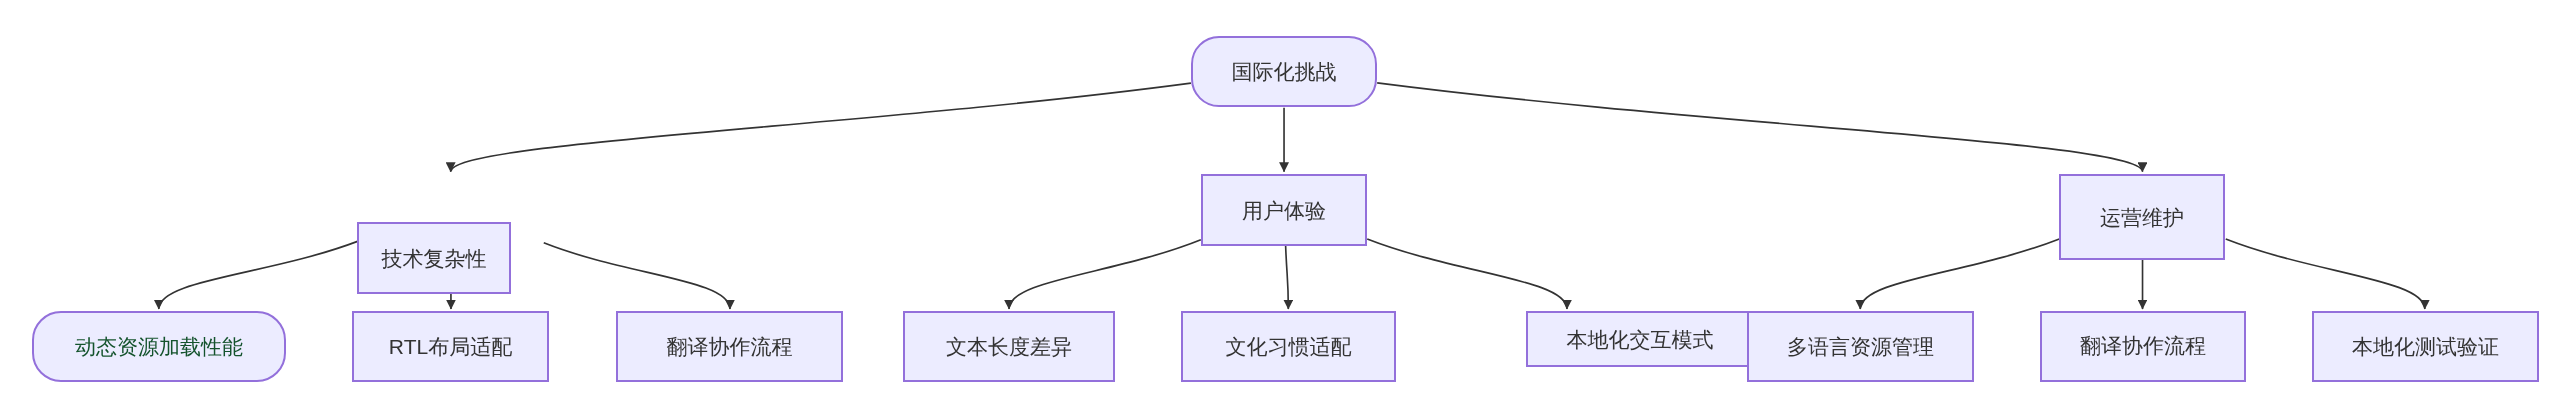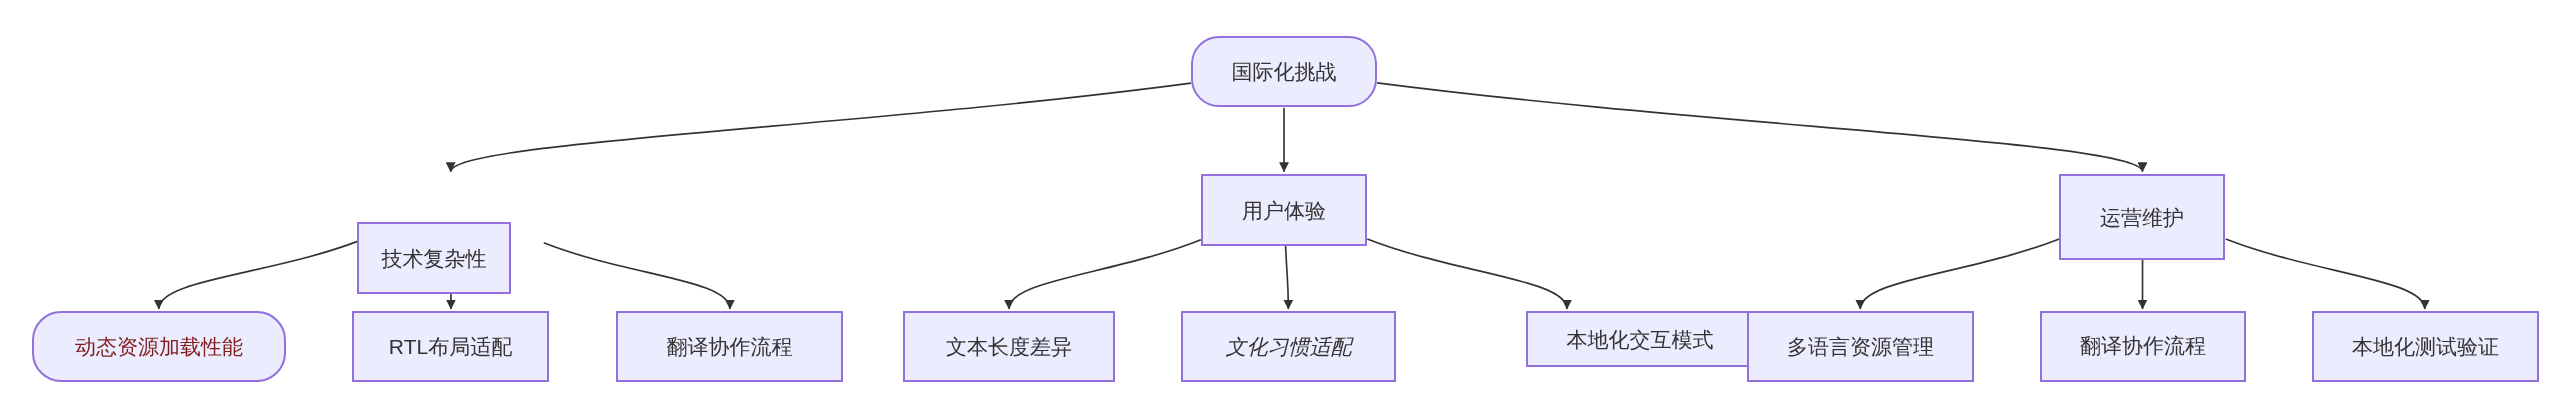--- a/index.html
+++ b/index.html
@@ -71,33 +71,33 @@
     </div>
     <div class="node" style="left: 357px; top: 174px; width: 154px; height: 72px; background: rgb(236, 236, 255); border-color: rgb(147, 112, 219); color: rgb(51, 51, 51); margin-top: 48px;">
       <span>技术复杂性</span>
     </div>
     <div class="node" style="left: 1201px; top: 174px; width: 166px; height: 72px; background: rgb(236, 236, 255); border-color: rgb(147, 112, 219); color: rgb(51, 51, 51);">
       <span>用户体验</span>
     </div>
     <div class="node" style="left: 2059px; top: 174px; width: 166px; height: 86px; background: rgb(236, 236, 255); border-color: rgb(147, 112, 219); color: rgb(51, 51, 51);">
       <span>运营维护</span>
     </div>
-    <div class="node" style="left: 32px; top: 311px; width: 254px; height: 71px; background: rgb(236, 236, 255); border-color: rgb(147, 112, 219); color: #7f1d1d; border-radius: 29px;">
+    <div class="node" style="left: 32px; top: 311px; width: 254px; height: 71px; background: rgb(236, 236, 255); border-color: rgb(147, 112, 219); color: #14532d; border-radius: 29px;">
       <span>动态资源加载性能</span>
     </div>
     <div class="node" style="left: 352px; top: 311px; width: 197px; height: 71px; background: rgb(236, 236, 255); border-color: rgb(147, 112, 219); color: rgb(51, 51, 51);">
       <span>RTL布局适配</span>
     </div>
     <div class="node" style="left: 616px; top: 311px; width: 227px; height: 71px; background: rgb(236, 236, 255); border-color: rgb(147, 112, 219); color: rgb(51, 51, 51);">
       <span>翻译协作流程</span>
     </div>
     <div class="node" style="left: 903px; top: 311px; width: 212px; height: 71px; background: rgb(236, 236, 255); border-color: rgb(147, 112, 219); color: rgb(51, 51, 51); text-align: center;">
       <span>文本长度差异</span>
     </div>
-    <div class="node" style="left: 1181px; top: 311px; width: 215px; height: 71px; background: rgb(236, 236, 255); border-color: rgb(147, 112, 219); color: rgb(51, 51, 51); font-style: italic;">
+    <div class="node" style="left: 1181px; top: 311px; width: 215px; height: 71px; background: rgb(236, 236, 255); border-color: rgb(147, 112, 219); color: rgb(51, 51, 51);">
       <span>文化习惯适配</span>
     </div>
     <div class="node" style="left: 1526px; top: 311px; width: 228px; height: 56px; background: rgb(236, 236, 255); border-color: rgb(147, 112, 219); color: rgb(51, 51, 51);">
       <span>本地化交互模式</span>
     </div>
     <div class="node" style="left: 1747px; top: 311px; width: 227px; height: 71px; background: rgb(236, 236, 255); border-color: rgb(147, 112, 219); color: rgb(51, 51, 51);">
       <span>多语言资源管理</span>
     </div>
     <div class="node" style="left: 2040px; top: 311px; width: 206px; height: 71px; background: rgb(236, 236, 255); border-color: rgb(147, 112, 219); color: rgb(51, 51, 51); font-family: Liberation Serif, serif;">
       <span>翻译协作流程</span>

